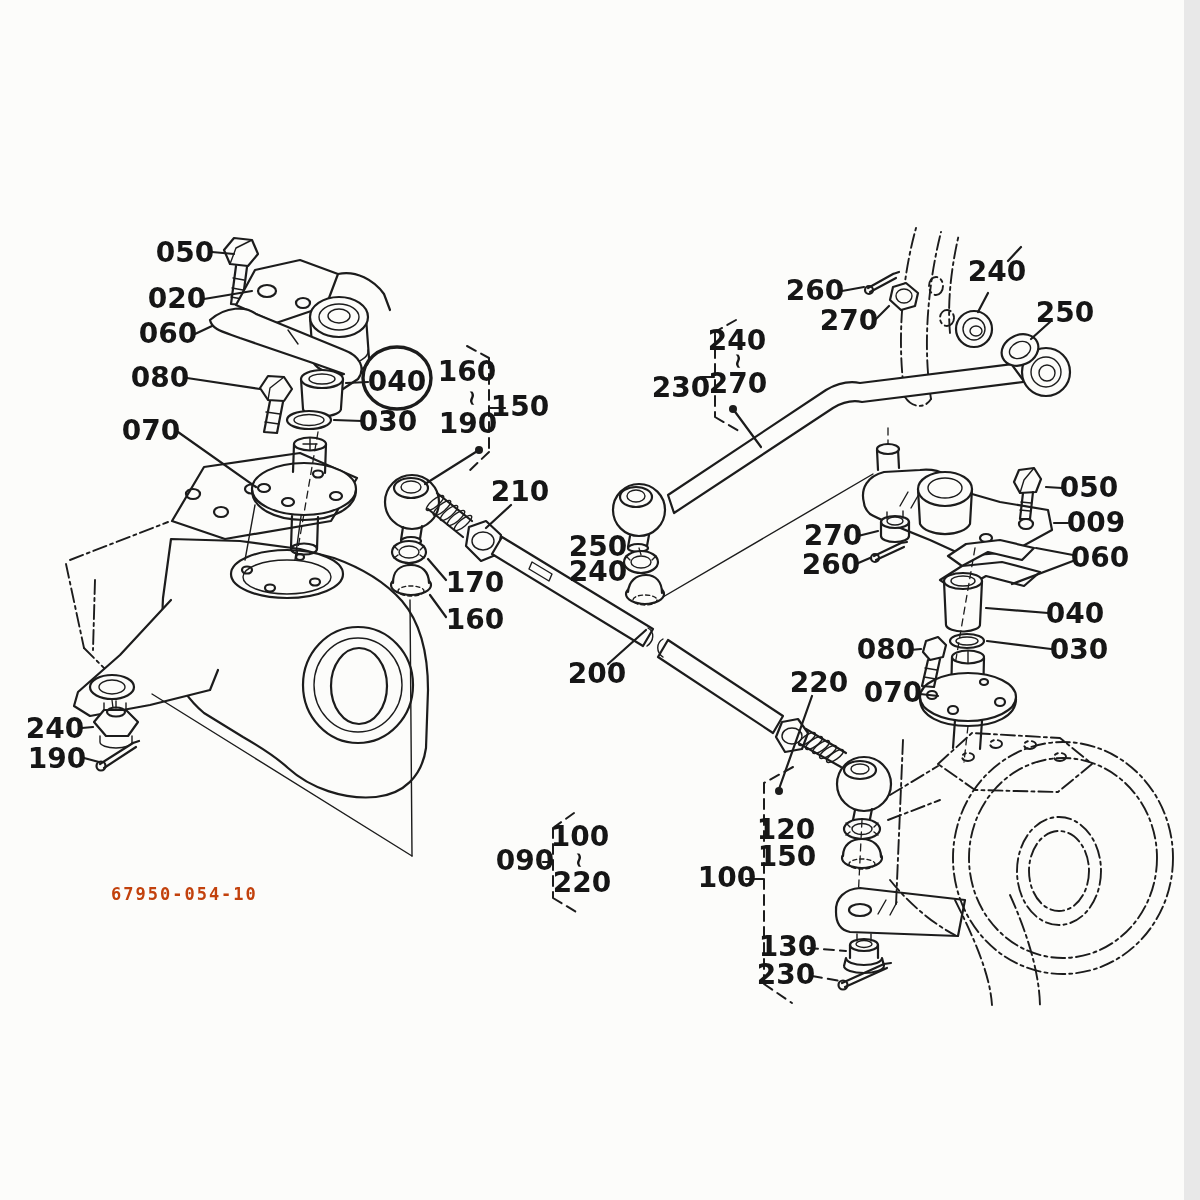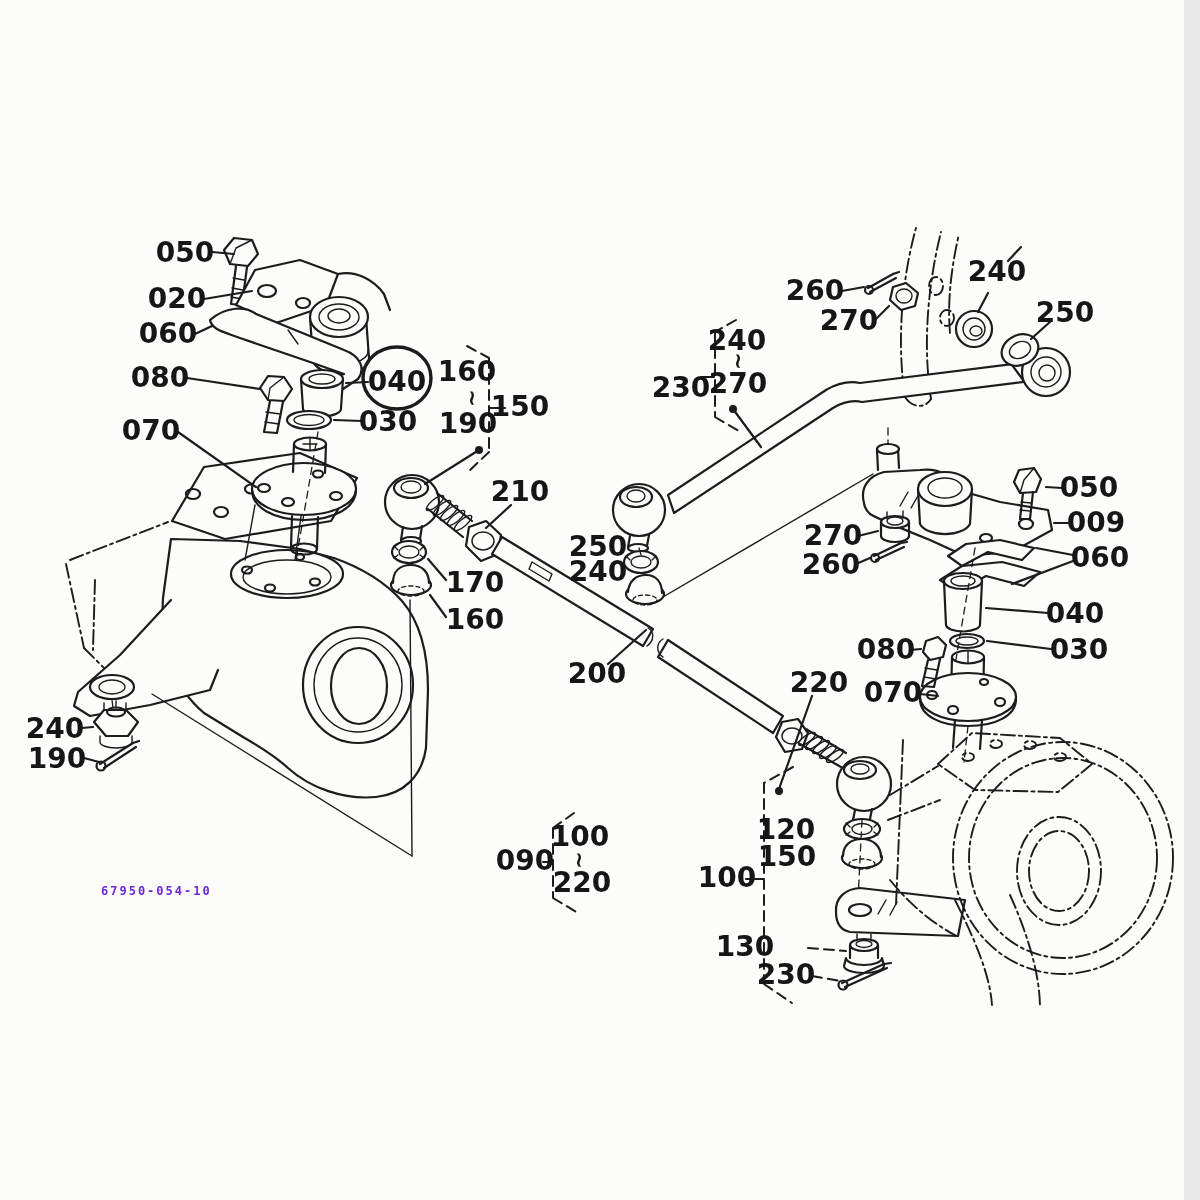--- a/index.html
+++ b/index.html
@@ -11,23 +11,23 @@
   svg .thin{stroke-width:1.4;}
   svg .dd{stroke-dasharray:14 4 3 4;stroke-width:1.9;}   
   svg .dash{stroke-dasharray:10 6;stroke-width:2;}        
   svg .cl{stroke-dasharray:7 5;stroke-width:1.3;}         
   svg .dot{fill:#1c1c1c;stroke:none;}
   svg .hlc{stroke-width:3.4;}
   .callout{position:absolute;transform:translate(-50%,-50%);
            font-weight:600;font-size:28px;line-height:1;color:#161616;
            letter-spacing:0px;white-space:nowrap;}
   .callout.rot{transform:translate(-50%,-50%) rotate(90deg);font-size:21px;font-weight:700;}
-  .drawing-number{position:absolute;left:101px;top:884px;
-                  font-family:"DejaVu Sans Mono",monospace;font-size:12px;font-weight:700;
-                  letter-spacing:2px;color:#6d28d9;}
+  .drawing-number{position:absolute;left:111px;top:884px;
+                  font-family:"DejaVu Sans Mono",monospace;font-size:17px;font-weight:700;
+                  letter-spacing:2px;color:#c2410c;}
 </style>
 </head>
 <body>
 
 <div id="stage">
 
 <svg width="1200" height="1200" viewBox="0 0 1200 1200">
 
   <g>
 
@@ -425,21 +425,21 @@
       <div class="callout" style="left: 1096px; top: 523px;">009</div>
       <div class="callout" style="left: 1100px; top: 558px;">060</div>
       <div class="callout" style="left: 1075px; top: 614px;">040</div>
       <div class="callout" style="left: 1079px; top: 650px;">030</div>
       <div class="callout" style="left: 886px; top: 650px;">080</div>
       <div class="callout" style="left: 893px; top: 693px;">070</div>
       <div class="callout" style="left: 819px; top: 683px;">220</div>
       <div class="callout" style="left: 786px; top: 830px;">120</div>
       <div class="callout" style="left: 787px; top: 857px;">150</div>
       <div class="callout" style="left: 727px; top: 878px;">100</div>
-      <div class="callout" style="left: 745px; top: 947px;">130</div>
+      <div class="callout" style="left: 788px; top: 947px;">130</div>
       <div class="callout" style="left: 786px; top: 975px;">230</div>
       <div class="callout" style="left: 525px; top: 861px;">090</div>
       <div class="callout" style="left: 580px; top: 837px;">100</div>
       <div class="callout rot" style="left: 578px; top: 860px;">~</div>
       <div class="callout" style="left: 582px; top: 883px;">220</div>
     </div>
 
 <div class="drawing-number">67950-054-10</div>
 </div>
 

